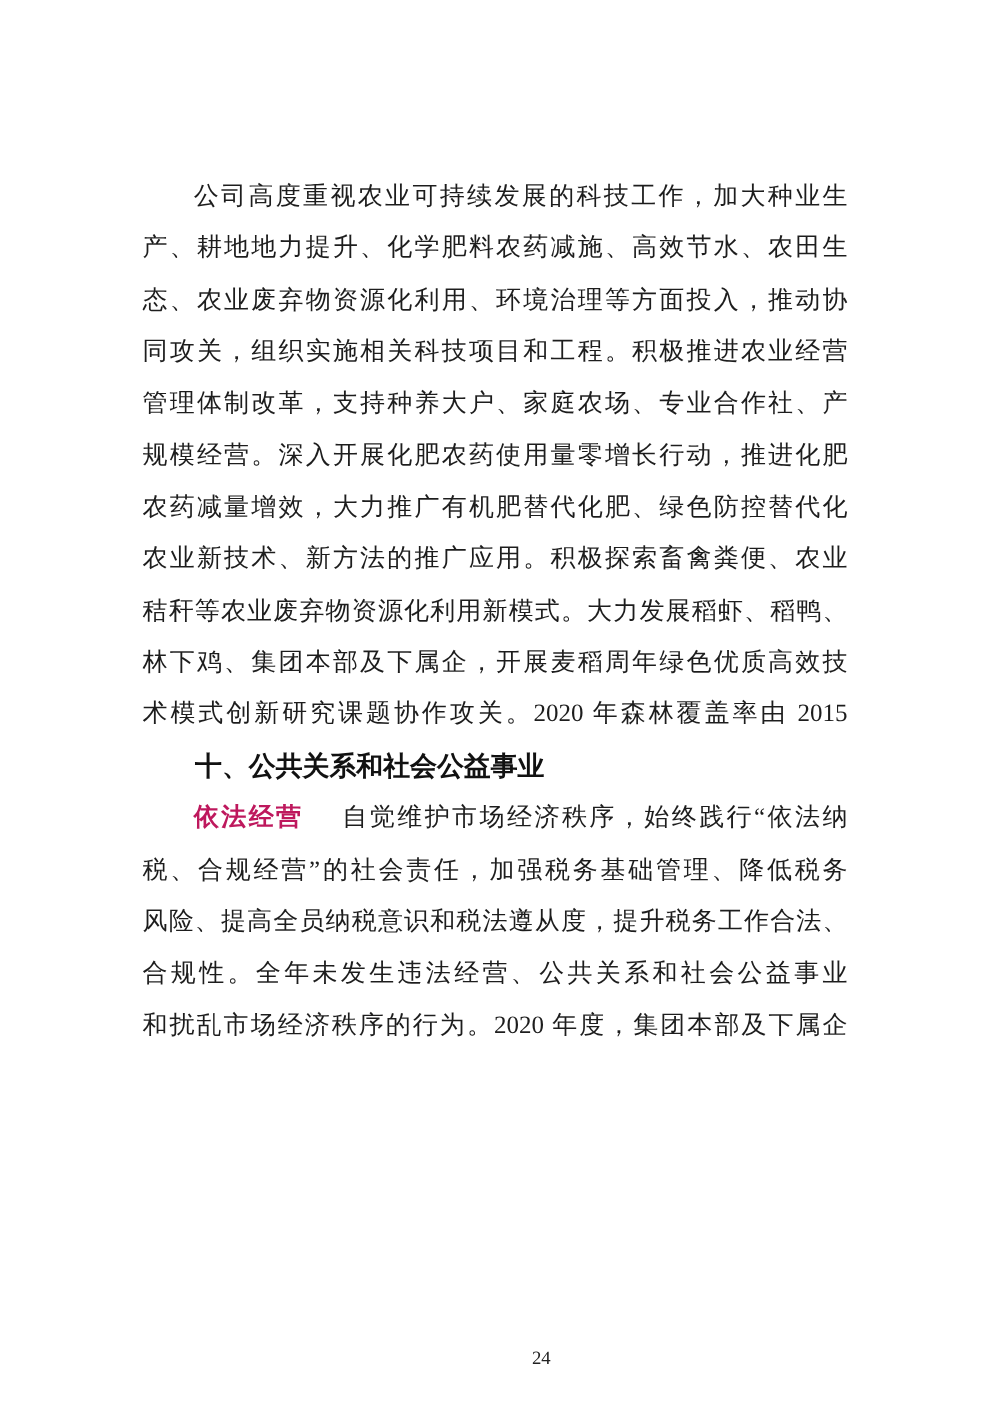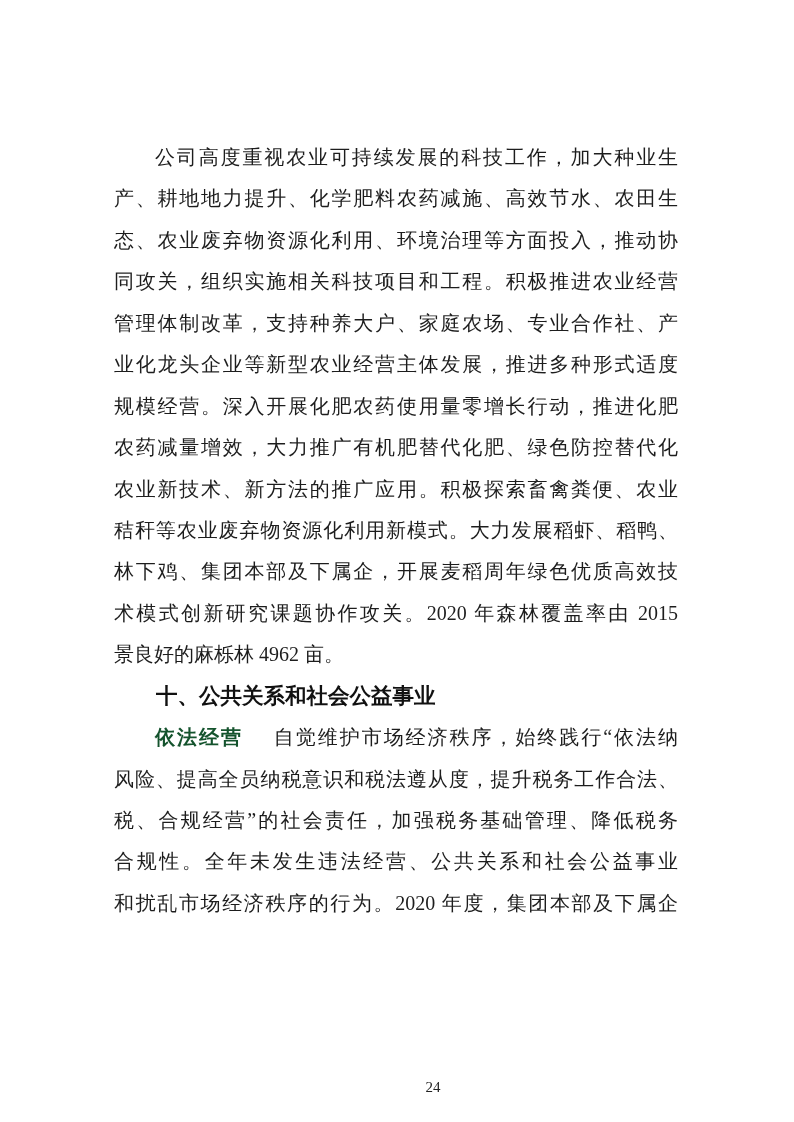--- a/index.html
+++ b/index.html
@@ -43,21 +43,21 @@
     font-family: "Liberation Sans", "DejaVu Sans", sans-serif;
     font-weight: 700;
     font-size: 21.5px;
     color: #111111;
     text-align: left;
     text-align-last: left;
     text-indent: 42px;
   }
   .lead-bold {
     font-weight: 700;
-    color: #14532d;
+    color: #be185d;
   }
   .lead-gap {
     display: inline-block;
     width: 29px;
   }
   .page-number {
     position: absolute;
     top: 1036px;
     left: 0;
     width: 794px;
@@ -73,38 +73,36 @@
 
 <div class="page">
   <div class="content">
 
     <div>
       <div class="line indent">公司高度重视农业可持续发展的科技工作，加大种业生</div>
       <div class="line">产、耕地地力提升、化学肥料农药减施、高效节水、农田生</div>
       <div class="line">态、农业废弃物资源化利用、环境治理等方面投入，推动协</div>
       <div class="line">同攻关，组织实施相关科技项目和工程。积极推进农业经营</div>
       <div class="line">管理体制改革，支持种养大户、家庭农场、专业合作社、产</div>
-      <div class="line">业化龙头企业等新型农业经营主体发展，推进多种形式适度</div>
       <div class="line">规模经营。深入开展化肥农药使用量零增长行动，推进化肥</div>
       <div class="line">农药减量增效，大力推广有机肥替代化肥、绿色防控替代化</div>
       <div class="line">农业新技术、新方法的推广应用。积极探索畜禽粪便、农业</div>
       <div class="line">秸秆等农业废弃物资源化利用新模式。大力发展稻虾、稻鸭、</div>
       <div class="line">林下鸡、集团本部及下属企，开展麦稻周年绿色优质高效技</div>
       <div class="line">术模式创新研究课题协作攻关。2020 年森林覆盖率由 2015</div>
-      <div class="line para-last">景良好的麻栎林 4962 亩。</div>
     </div>
 
     <div class="line heading">十、公共关系和社会公益事业</div>
 
     <div>
       <div class="line indent">
         <span class="lead-bold">依法经营</span><span class="lead-gap"></span><span>自觉维护市场经济秩序，始终践行“依法纳</span>
       </div>
+      <div class="line">税、合规经营”的社会责任，加强税务基础管理、降低税务</div>
       <div class="line">风险、提高全员纳税意识和税法遵从度，提升税务工作合法、</div>
-      <div class="line">税、合规经营”的社会责任，加强税务基础管理、降低税务</div>
       <div class="line">合规性。全年未发生违法经营、公共关系和社会公益事业</div>
       <div class="line">和扰乱市场经济秩序的行为。2020 年度，集团本部及下属企</div>
     </div>
 
   </div>
 
   <div class="page-number">24</div>
 </div>
 
 </body></html>

